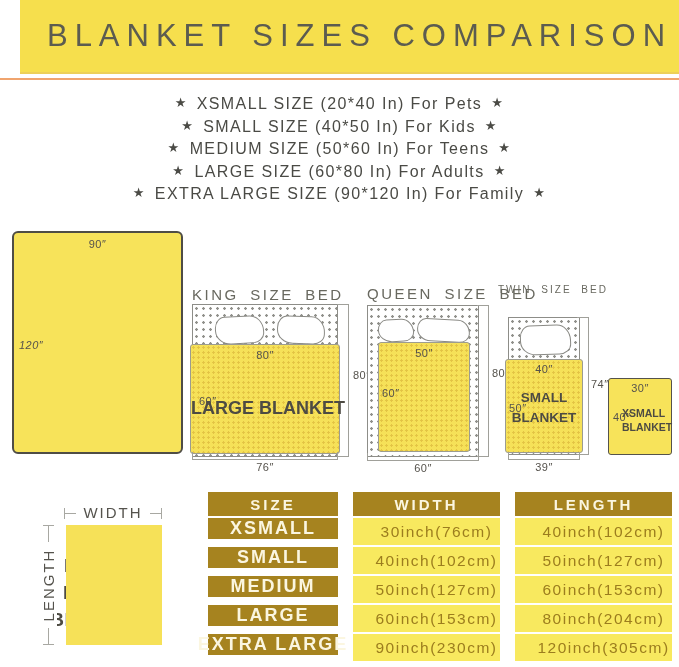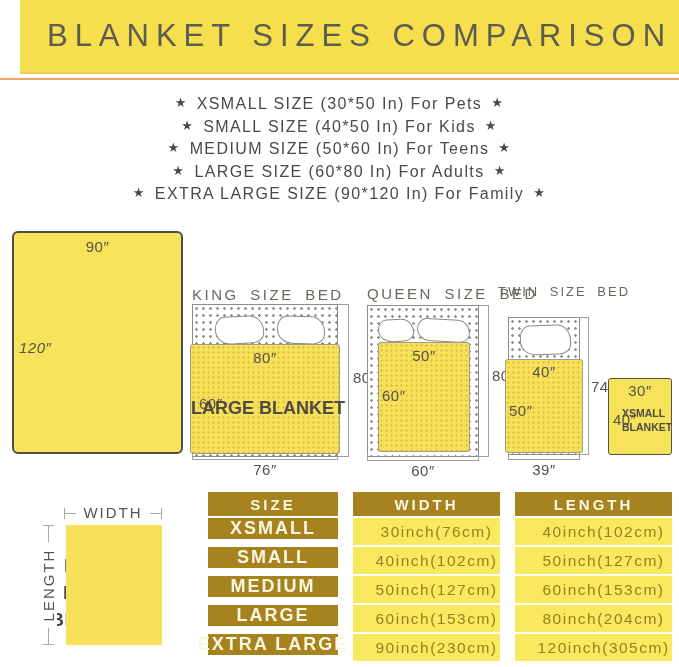--- a/index.html
+++ b/index.html
@@ -13,21 +13,21 @@
           border-bottom:2px solid #EDD058;display:flex;align-items:center;justify-content:center;margin-left:20px;}
   .banner-title{font-size:31px;letter-spacing:7px;color:#5C5C50;white-space:nowrap;font-weight:400;}
   .orange-rule{left:0;top:78px;width:679px;height:2px;background:#F0A46E;}
 
   
   .star-list{left:0;top:93px;width:679px;text-align:center;color:#4A4A45;}
   .star-line{font-size:16px;letter-spacing:1.4px;line-height:21.6px;white-space:nowrap;}
   .star{font-size:13px;margin:0 9px;position:relative;top:-2px;color:#4A4A45;}
 
   
-  .dim{font-size:15px;color:#55524C;letter-spacing:.5px;white-space:nowrap;}
+  .dim{font-size:11px;color:#55524C;letter-spacing:.5px;white-space:nowrap;}
   .bed-title{font-size:15px;letter-spacing:2.5px;word-spacing:5px;color:#68685F;
              text-align:right;white-space:nowrap;}
   .bed{border:1px solid #8D8D88;background-color:#fff;
        background-image:radial-gradient(#90908B 1.1px,transparent 1.5px);
        background-size:7px 7px;}
   .pillow{position:absolute;background:#fff;border:1px solid #8A8A85;
           border-radius:10px 14px 12px 16px/12px 16px 10px 14px;}
   .bedblanket{background-color:#F6E158;
           background-image:radial-gradient(rgba(205,160,45,.45) 1px,transparent 1.35px);
           background-size:5px 5px;border:1px solid #9C9C90;border-radius:3px;}
@@ -79,21 +79,21 @@
 <body>
 
 <div class="canvas">
 
   <div class="abs banner">
     <div class="banner-title">BLANKET SIZES COMPARISON</div>
   </div>
   <div class="abs orange-rule"></div>
 
   <div class="abs star-list">
-    <div class="star-line"><span class="star">★</span><span>XSMALL SIZE (30*50 In) For Pets</span><span class="star">★</span></div>
+    <div class="star-line"><span class="star">★</span><span>XSMALL SIZE (20*40 In) For Pets</span><span class="star">★</span></div>
     <div class="star-line"><span class="star">★</span><span>SMALL SIZE (40*50 In) For Kids</span><span class="star">★</span></div>
     <div class="star-line"><span class="star">★</span><span>MEDIUM SIZE (50*60 In) For Teens</span><span class="star">★</span></div>
     <div class="star-line"><span class="star">★</span><span>LARGE SIZE (60*80 In) For Adults</span><span class="star">★</span></div>
     <div class="star-line"><span class="star">★</span><span>EXTRA LARGE SIZE (90*120 In) For Family</span><span class="star">★</span></div>
   </div>
 
   <div class="abs xl">
     <div class="abs dim dim-center" style="left:0;right:0;top:5px;">90″</div>
     <div class="abs dim" style="left:5px;top:106px;font-style:italic;">120″</div>
     <div class="xl-label">EXTRA LARGE BLANKET</div>
@@ -121,27 +121,28 @@
   </div>
   <div class="abs bedblanket" style="left:378px;top:342px;width:92px;height:110px;">
     <div class="abs dim dim-center" style="left:0;right:0;top:4px;">50″</div>
     <div class="abs dim" style="left:3px;top:44px;">60″</div>
   </div>
   <div class="abs vdim" style="left:488px;top:305px;height:152px;"></div>
   <div class="abs dim" style="left:492px;top:367px;">80″</div>
   <div class="abs hdim" style="left:367px;top:460px;width:112px;"></div>
   <div class="abs dim dim-center" style="left:367px;top:462px;width:112px;">60″</div>
 
-  <div class="abs bed-title" style="left:498px;top:284px;width:94px;font-size:13px;letter-spacing:2px;">TWIN SIZE BED</div>
+  <div class="abs bed-title" style="left:498px;top:284px;width:94px;font-size:10px;letter-spacing:2px;">TWIN SIZE BED</div>
   <div class="abs bed" style="left:508px;top:317px;width:72px;height:138px;">
     <div class="pillow" style="left:11px;top:7px;width:51px;height:30px;transform:rotate(-2deg);"></div>
   </div>
   <div class="abs bedblanket" style="left:505px;top:359px;width:78px;height:94px;">
     <div class="abs dim dim-center" style="left:0;right:0;top:3px;">40″</div>
     <div class="abs dim" style="left:3px;top:42px;">50″</div>
+    <div class="bk-label" style="top:28px;font-size:13.5px;line-height:20px;">SMALL BLANKET</div>
   </div>
   <div class="abs vdim" style="left:588px;top:317px;height:138px;"></div>
   <div class="abs dim" style="left:591px;top:378px;">74″</div>
   <div class="abs hdim" style="left:508px;top:459px;width:72px;"></div>
   <div class="abs dim dim-center" style="left:508px;top:461px;width:72px;">39″</div>
 
   <div class="abs xs">
     <div class="abs dim dim-center" style="left:0;right:0;top:3px;">30″</div>
     <div class="abs dim" style="left:4px;top:32px;">40″</div>
     <div class="xs-label">XSMALL BLANKET</div>

